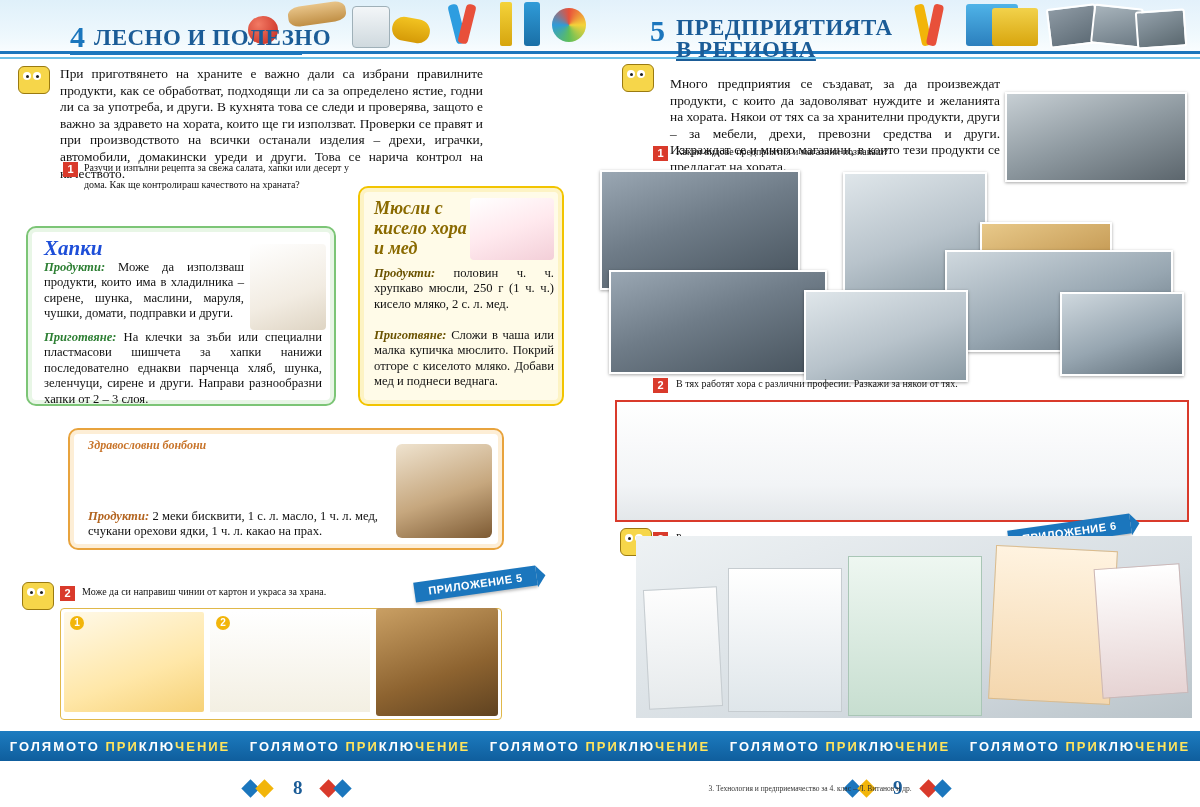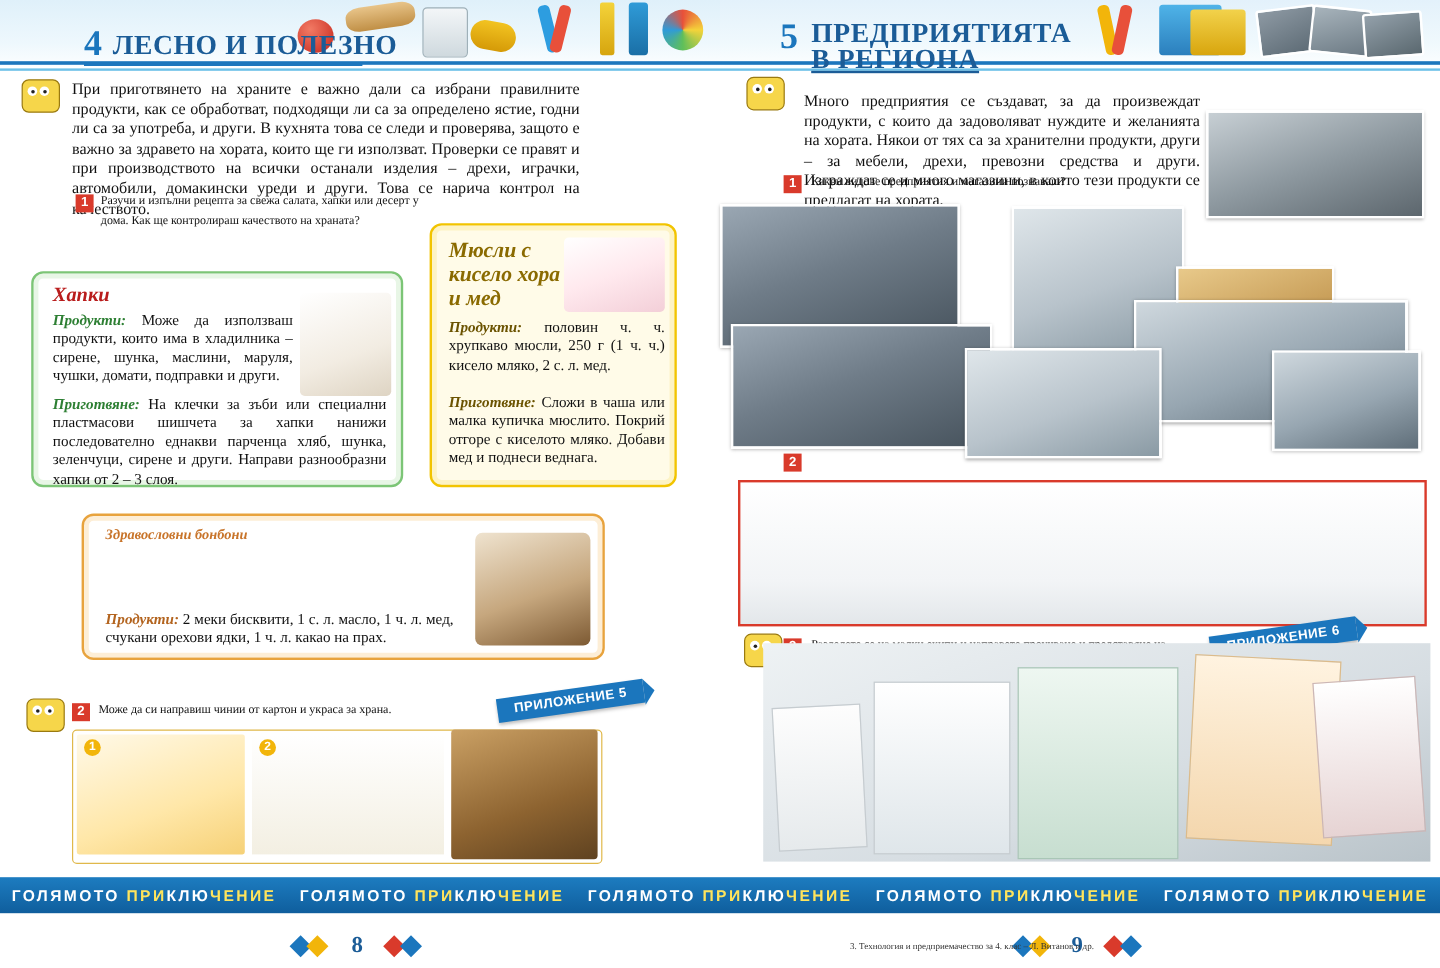--- a/index.html
+++ b/index.html
@@ -66,21 +66,21 @@
   .card-yellow{
     background:#fffbe8;border:2px solid #f2c400;border-radius:10px;
     box-shadow:0 0 0 4px #fdf3c4 inset;
   }
   .card-orange{
     background:#ffffff;border:2px solid #e8a33d;border-radius:10px;
     box-shadow:0 0 0 4px #fdeed6 inset;
   }
   .card-title{
     font-family:"Liberation Serif", serif;
-    font-style:italic;font-weight:bold;color:#b91c1c;font-size:17px;
+    font-style:italic;font-weight:bold;color:#1d4ed8;font-size:21px;
   }
   .card-title.yellow{color:#8a6a00;font-size:18px;line-height:20px;}
   .card-title.orange{color:#c8742a;font-size:12px;}
   .card-text{
     font-family:"Liberation Serif", serif;
     font-size:12.6px;line-height:15.4px;color:#111;text-align:justify;
   }
   .lbl{font-style:italic;font-weight:bold;color:#2d7f33;}
   .lbl.y{color:#6b5300;}
   .lbl.o{color:#b3641f;}
@@ -281,20 +281,21 @@
 
     <div class="photo b g-factory" style="left:0px;top:170px;width:196px;height:116px;"></div>
     <div class="photo b g-chef" style="left:243px;top:172px;width:140px;height:118px;"></div>
     <div class="photo b g-bakery" style="left:380px;top:222px;width:128px;height:84px;"></div>
     <div class="photo b g-car" style="left:345px;top:250px;width:224px;height:98px;"></div>
     <div class="photo b g-factory" style="left:9px;top:270px;width:214px;height:100px;"></div>
     <div class="photo b g-chef" style="left:204px;top:290px;width:160px;height:88px;"></div>
     <div class="photo b g-car" style="left:460px;top:292px;width:120px;height:80px;"></div>
 
     <div class="tasknum" style="left:53px;top:378px;">2</div>
+    <div class="task" style="left:76px;top:376px;width:420px;">В тях работят хора с различни професии. Разкажи за някои от тях.</div>
 
     <div class="photo g-people" style="left:15px;top:400px;width:570px;height:118px;border:2px solid #d93a2b;"></div>
 
     <div class="mascot" style="left:20px;top:528px;"></div>
     <div class="tasknum" style="left:53px;top:532px;">3</div>
     <div class="task" style="left:76px;top:530px;width:340px;">Разделете се на малки екипи и направете проучване и представяне на предприятие от вашия регион и професиите на хората в него.</div>
 
     <div class="ribbon" style="left:408px;top:522px;">ПРИЛОЖЕНИЕ 6</div>
 
     <div class="photo g-project" style="left:36px;top:536px;width:556px;height:182px;"></div>

